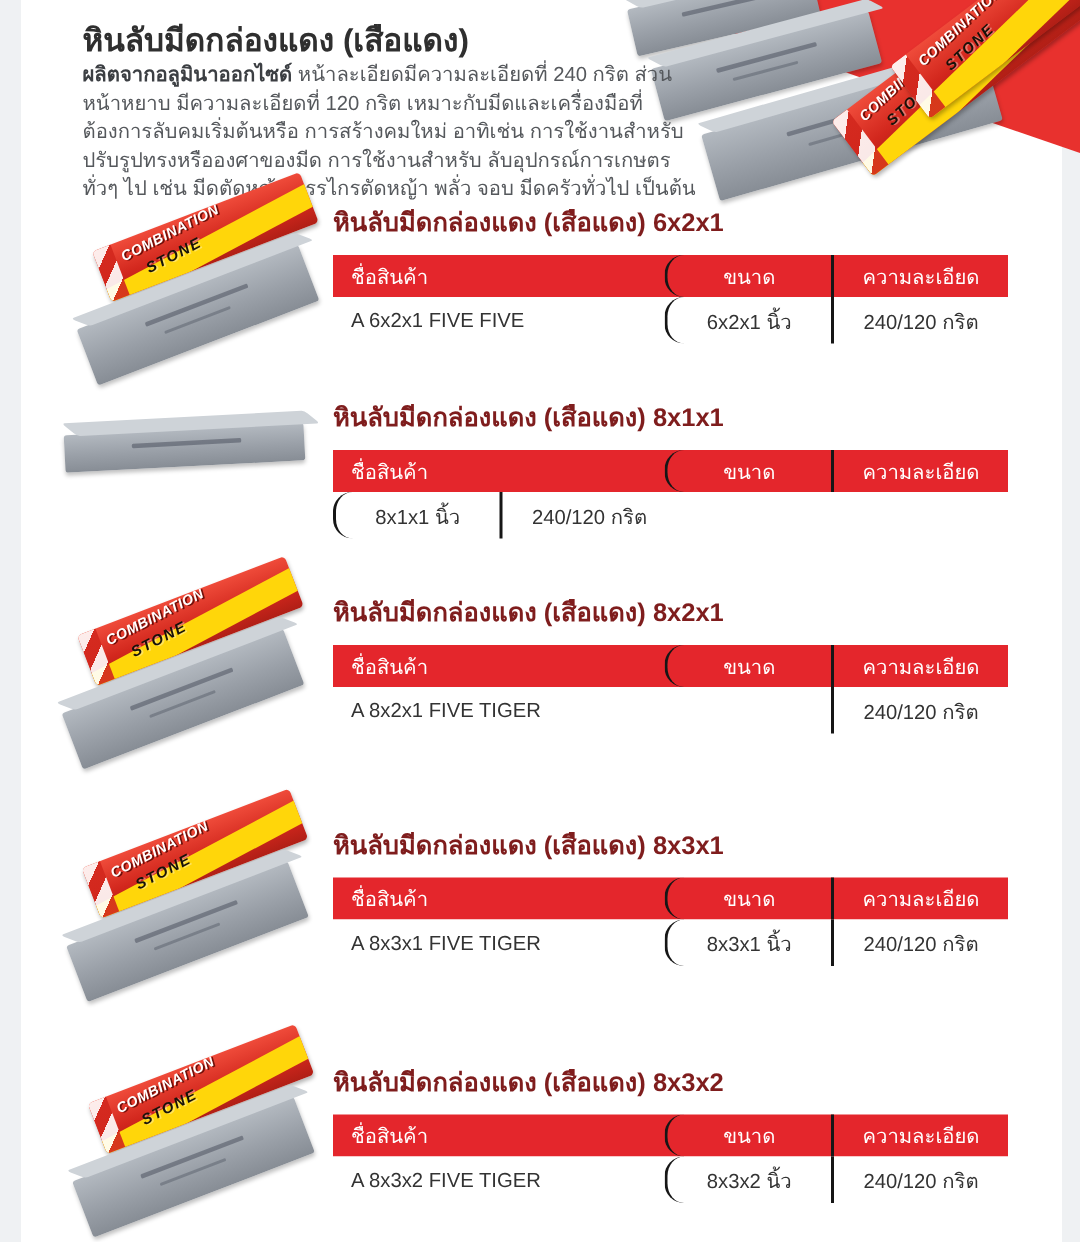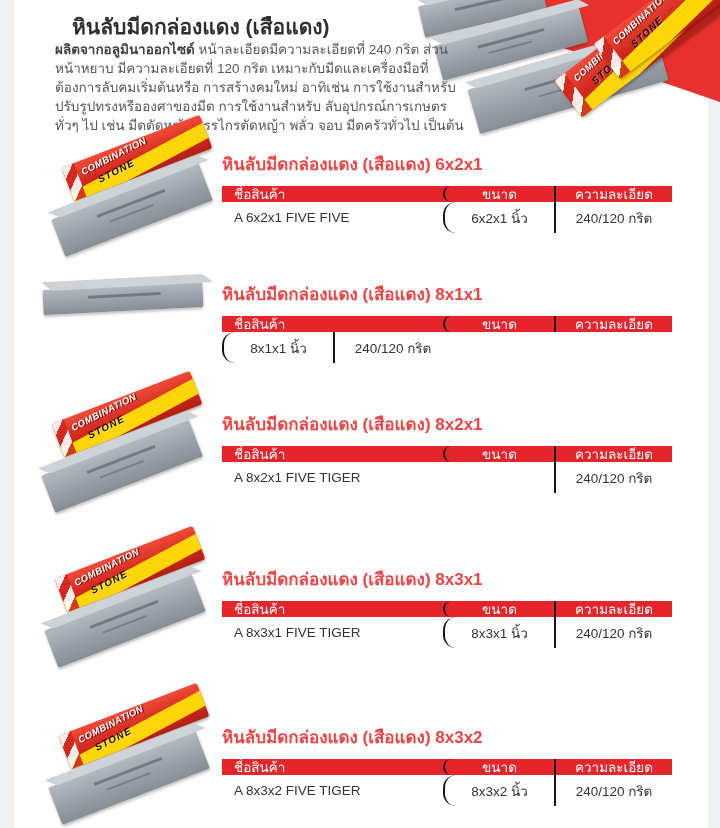--- a/index.html
+++ b/index.html
@@ -68,35 +68,35 @@
 
   
   .hs1{left:10px;top:-8px;width:125px;height:32px;transform:rotate(-13deg);}
   .hs2{left:26px;top:26px;width:150px;height:36px;transform:rotate(-15deg);}
   .hs3{left:60px;top:62px;width:196px;height:46px;transform:rotate(-16deg);}
   .hb1{left:178px;top:-16px;width:185px;height:44px;transform:rotate(-37deg);}
   .hb2{left:138px;top:16px;width:200px;height:46px;transform:rotate(-37deg);}
 
   
   .page-title{
-    position:absolute; left:72px; top:10px; margin:0; z-index:4;
+    position:absolute; left:55px; top:10px; margin:0; z-index:4;
     font-size:21px; font-weight:bold; color:#2f2f2f;
   }
   .desc{
     position:absolute; left:55px; top:40px; width:412px; margin:0; z-index:4;
     font-size:13.5px; line-height:19px; color:#55585c;
   }
   .desc .lead{font-weight:bold; color:#3c3f43;}
 
   
   .product{position:absolute; left:222px; width:450px; z-index:4;}
   .p0{top:134px;} .p1{top:264px;} .p2{top:394px;} .p3{top:549px;} .p4{top:707px;}
-  .ptitle{margin:16px 0 9px 0; font-size:17px; font-weight:bold; color:#ef4444;}
+  .ptitle{margin:0 0 9px 0; font-size:17px; font-weight:bold; color:#7f1d1d;}
   .ptable{width:450px;}
-  .thead{display:flex; background:var(--accent); height:16px; color:#fff; font-size:13.5px;}
+  .thead{display:flex; background:var(--accent); height:28px; color:#fff; font-size:13.5px;}
   .trow{display:flex; height:31px; color:#333; font-size:13.5px; background:#fff;}
   .cell{display:flex; align-items:center; box-sizing:border-box; height:100%;}
   .cell.cname{flex:1; padding-left:12px; justify-content:flex-start;}
   .cell.csize{width:111px; justify-content:center;border-radius:13px;}
   .cell.cgrit{width:118px; justify-content:center;}
   .cell.csize,.cell.cgrit{border-left:2px solid #161616;}
 
   
   .pic{position:absolute;}
   .pic-0{left:-167px; top:-6px;  width:162px; height:112px;}

